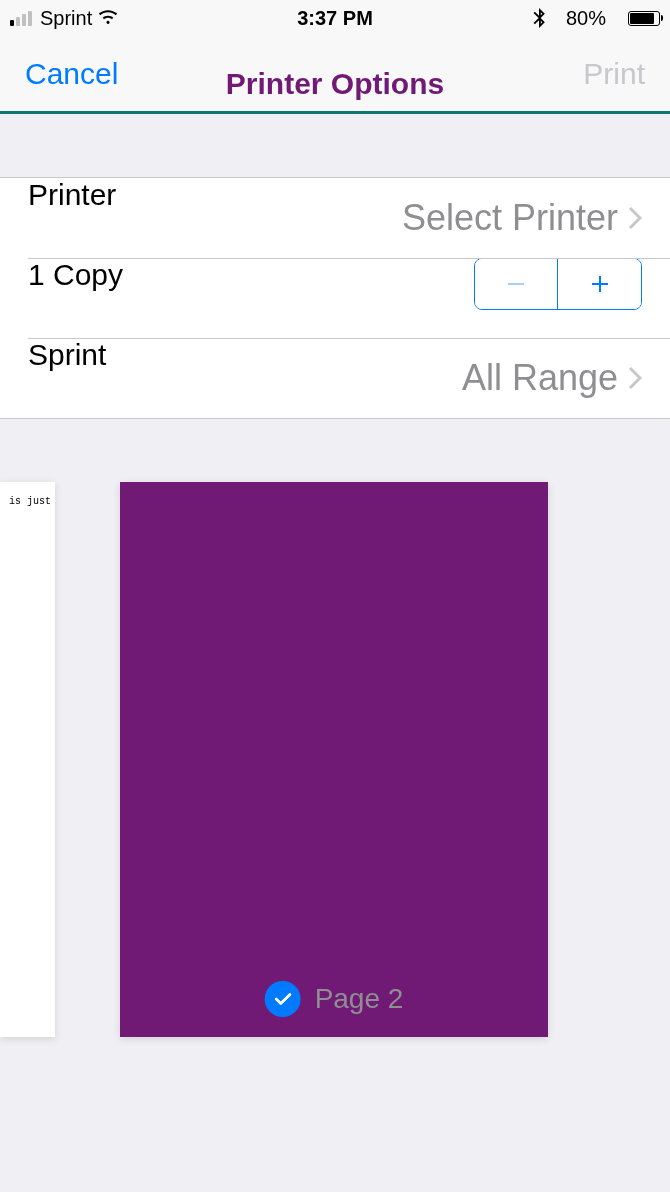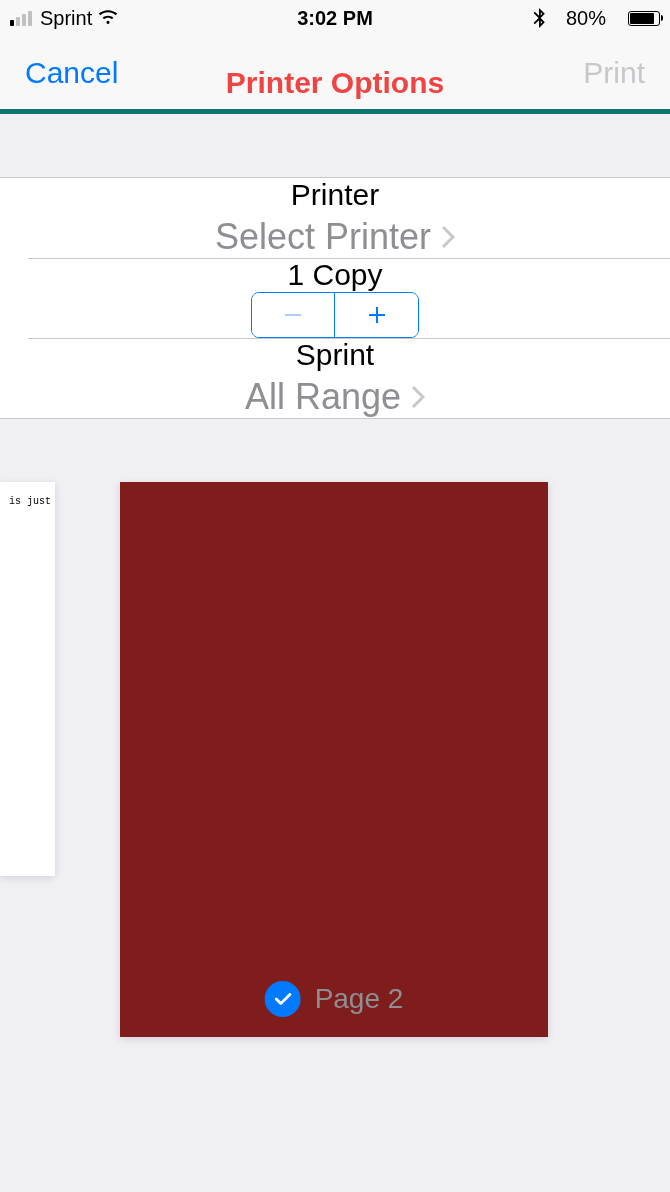--- a/index.html
+++ b/index.html
@@ -99,61 +99,59 @@
       top: 1px;
       bottom: 1px;
       width: 80%;
       background: #000;
       border-radius: 1px;
     }
 
     .nav-bar {
       height: 78px;
       background: #f8f8f8;
-      border-bottom: 5px solid #0f766e;
+      border-bottom: 3px solid #0f766e;
       display: flex;
       align-items: center;
       justify-content: space-between;
       padding: 0 25px;
       position: relative;
     }
     .nav-cancel {
       color: #007aff;
       font-size: 30px;
       font-weight: 400;
     }
     .nav-title {
       position: absolute;
       left: 50%;
       transform: translateX(-50%);
       font-size: 30px;
       font-weight: 600;
-      color: #ef4444;
+      color: #701a75;
       margin-top: 21px;
     }
     .nav-print {
       color: #c7c7cc;
       font-size: 30px;
       font-weight: 400;
     }
 
     .settings-group {
       margin-top: 63px;
       background: #fff;
       border-top: 1px solid #c8c7cc;
       border-bottom: 1px solid #c8c7cc;
     }
     .settings-row {
       display: flex;
-      align-items: center;
       justify-content: space-between;
       height: 80px;
       padding: 0 28px 0 28px;
       position: relative;
-      flex-direction: column;
     }
     .settings-row + .settings-row::before {
       content: "";
       position: absolute;
       top: 0;
       left: 28px;
       right: 0;
       height: 1px;
       background: #c8c7cc;
     }
@@ -206,39 +204,39 @@
     .preview-area {
       margin-top: 0;
       height: 775px;
       position: relative;
       display: flex;
       align-items: flex-start;
       padding-top: 63px;
     }
     .page-sliver {
       width: 55px;
-      height: 394px;
+      height: 555px;
       background: #fff;
       box-shadow: 0 2px 8px rgba(0,0,0,0.12);
       position: relative;
       flex-shrink: 0;
     }
     .sliver-text {
       position: absolute;
       right: 4px;
       top: 14px;
       font-family: "Courier New", monospace;
       font-size: 10px;
       color: #000;
       white-space: nowrap;
     }
     .page-main {
       width: 428px;
       height: 555px;
-      background: #7f1d1d;
+      background: #701a75;
       box-shadow: 0 2px 8px rgba(0,0,0,0.12);
       margin-left: 65px;
       position: relative;
     }
     .page-label {
       position: absolute;
       bottom: 20px;
       left: 50%;
       transform: translateX(-50%);
       display: flex;
@@ -276,21 +274,21 @@
       <div class="signal-bar b3"></div>
       <div class="signal-bar b4"></div>
     </div>
     <span class="carrier">Sprint</span>
     <span class="wifi-icon">
       <svg viewBox="0 0 24 24">
           <path fill="#000" d="M12 18.5c.9 0 1.7-.8 1.7-1.7S12.9 15 12 15s-1.7.8-1.7 1.7.8 1.8 1.7 1.8zm-4.3-5.1c1.2-1 2.7-1.6 4.3-1.6s3.1.6 4.3 1.6l1.5-1.8C16.2 10.3 14.2 9.5 12 9.5s-4.2.8-5.8 2.1l1.5 1.8zM3.5 8.9C5.8 7 8.8 5.8 12 5.8s6.2 1.2 8.5 3.1l1.5-1.8C19.3 4.9 15.8 3.5 12 3.5S4.7 4.9 2 7.1l1.5 1.8z"></path>
         </svg>
     </span>
   </div>
-  <div class="status-center">3:02 PM</div>
+  <div class="status-center">3:37 PM</div>
   <div class="status-right">
     <span class="bluetooth-icon">
       <svg viewBox="0 0 14 22">
           <path fill="#000" d="M7 0v8.6L2.4 4 1 5.4 6.6 11 1 16.6 2.4 18 7 13.4V22l6.4-6.4L8.8 11l4.6-4.6L7 0zm2 4.8l1.6 1.6L9 8V4.8zm0 12.4V14l1.6 1.6L9 17.2z"></path>
         </svg>
     </span>
     <span class="battery-pct">80%</span>
     <div class="battery-icon">
       <div class="battery-fill"></div>
     </div>

